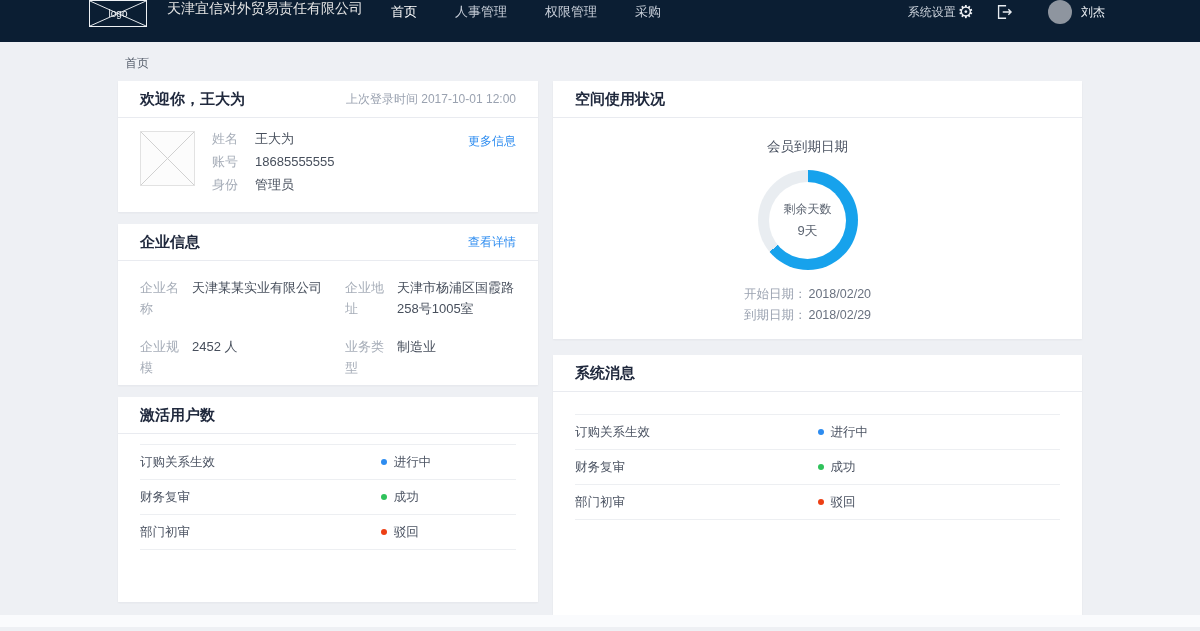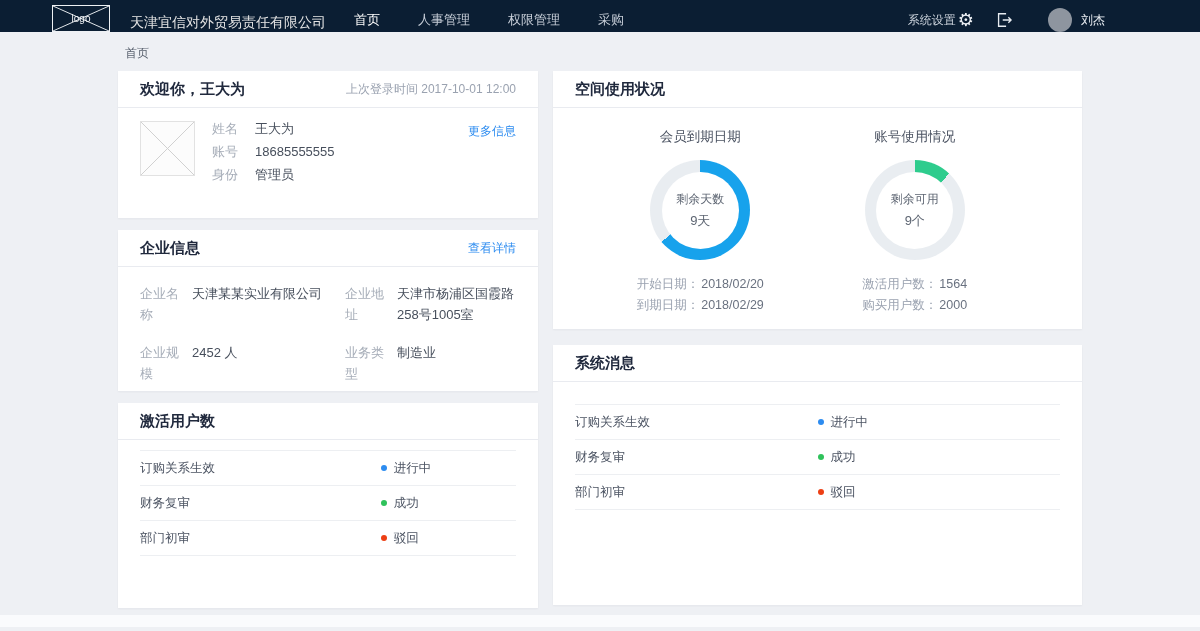--- a/index.html
+++ b/index.html
@@ -4,42 +4,42 @@
 <style>
   * { box-sizing: border-box; }
   html,body { margin:0; padding:0; }
   body {
     width:1200px; height:631px;
     background:#eef0f4;
     font-family:"Liberation Sans","DejaVu Sans",sans-serif;
     position:relative; overflow:hidden;
   }
   
-  .navbar { height:32px; background:#0b1e33; display:flex; align-items:flex-end; padding:0 95px 0 52px; }
+  .navbar { height:42px; background:#0b1e33; display:flex; align-items:flex-start; padding:0 95px 0 89px; }
   .logo-box { width:58px; height:27px; border:1px solid #eef1f4; position:relative; display:flex; align-items:center; justify-content:center; flex:0 0 auto; cursor:pointer; }
   .logo-box svg { position:absolute; left:0; top:0; width:100%; height:100%; }
   .logo-text { color:#f2f4f7; font-size:10px; position:relative; }
   .company-name { color:#e5e5e5; font-size:14px; margin-left:20px; white-space:nowrap; }
   .nav-menu { display:flex; gap:34px; margin-left:26px; }
   .nav-item { color:#c8cfd9; font-size:13px; cursor:pointer; padding:3px 2px; }
   .nav-item.active { color:#ffffff; }
   .nav-right { margin-left:auto; display:flex; align-items:center; }
   .settings { display:flex; align-items:center; color:#ccd3dc; font-size:12px; cursor:pointer; }
   .gear { font-size:18px; color:#eef1f5; margin-left:2px; line-height:1; }
   .logout { margin-left:20px; cursor:pointer; display:flex; align-items:center; }
   .avatar { width:24px; height:24px; border-radius:50%; background:#8e959f; margin-left:34px; cursor:pointer; flex:0 0 auto; }
   .username { color:#e8ecf1; font-size:12px; margin-left:9px; cursor:pointer; }
   
   .breadcrumb { margin:13px 0 0 125px; font-size:12px; color:#59616e; }
   
   .content { display:flex; gap:15px; padding:9px 118px 0; }
   .col-left  { flex:0 0 420px; width:420px; display:flex; flex-direction:column; gap:12px; }
   .col-right { flex:1; display:flex; flex-direction:column; gap:16px; }
   .card { background:#ffffff; box-shadow:0 1px 2px rgba(31,45,61,.05); }
-  .card-welcome { height:147px; }
+  .card-welcome { height:131px; }
   .card-company { height:161px; }
   .card-todo    { height:205px; }
   .card-space   { height:258px; }
   .card-messages{ height:260px; }
   .card-header { height:37px; display:flex; align-items:center; justify-content:space-between; padding:0 22px; border-bottom:1px solid #e9ebf0; }
   .card-title { font-size:15px; font-weight:bold; color:#20293d; }
   .muted { color:#9aa2b0; font-size:12px; }
   .link { color:#2d8cf0; font-size:12px; cursor:pointer; }
   
   .profile { display:flex; padding:13px 22px 0; }
@@ -225,39 +225,20 @@
             <div class="stat-line">
               <span class="stat-label">开始日期：</span>
               <span class="stat-value">2018/02/20</span>
             </div>
             <div class="stat-line">
               <span class="stat-label">到期日期：</span>
               <span class="stat-value">2018/02/29</span>
             </div>
           </div>
         </div>
-        <div class="space-col">
-          <div class="space-heading">账号使用情况</div>
-          <div class="donut" style="background: conic-gradient(rgb(46, 204, 141) 0deg, rgb(46, 204, 141) 12%, rgb(233, 237, 241) 12%, rgb(233, 237, 241) 100%);">
-            <div class="donut-inner">
-              <span class="donut-label">剩余可用</span>
-              <span class="donut-value">9个</span>
-            </div>
-          </div>
-          <div class="space-stats">
-            <div class="stat-line">
-              <span class="stat-label">激活用户数：</span>
-              <span class="stat-value">1564</span>
-            </div>
-            <div class="stat-line">
-              <span class="stat-label">购买用户数：</span>
-              <span class="stat-value">2000</span>
-            </div>
-          </div>
-        </div>
       </div>
     </section>
 
     <section class="card card-messages">
       <div class="card-header">
         <span class="card-title">系统消息</span>
       </div>
       <div class="list">
         <div class="list-row">
           <span class="row-label">订购关系生效</span>

